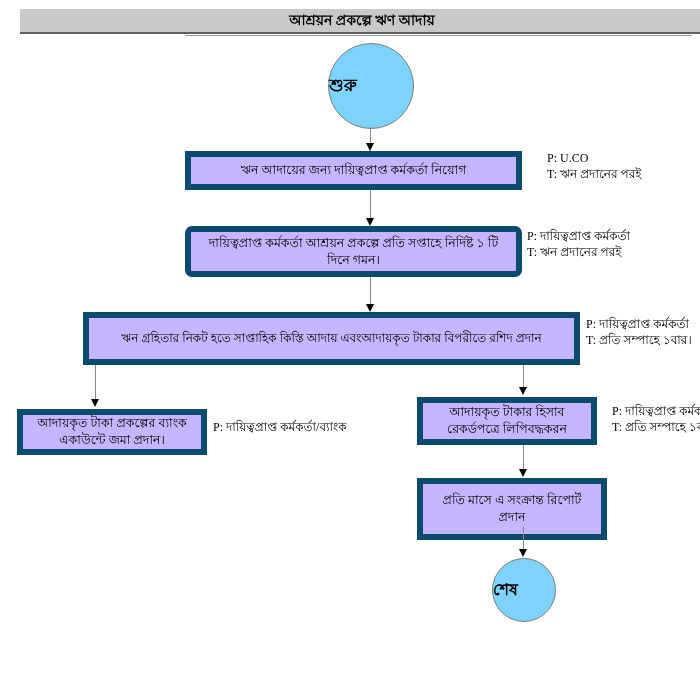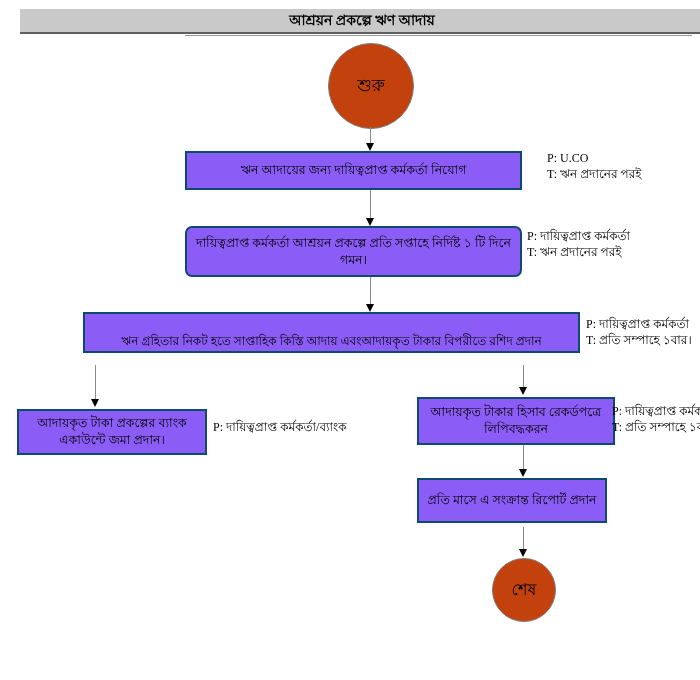--- a/index.html
+++ b/index.html
@@ -19,38 +19,38 @@
     display:flex;align-items:center;justify-content:center;
     font-size:14px;font-weight:bold;
   }
   .subline{
     position:absolute;left:185px;top:35px;width:507px;height:1px;
     background:#9a9a9a;
   }
   
   .circle{
     position:absolute;border:1px solid #7d7d7d;border-radius:50%;
-    background:#c2410c;display:flex;align-items:center;justify-content:center;
-    font-weight:normal;
+    background:#7dd3fc;display:flex;align-items:center;justify-content:flex-start;
+    font-weight:bold;
   }
   .circle.start{left:328px;top:43px;width:84px;height:84px;font-size:17px;}
   .circle.end{left:492px;top:558px;width:62px;height:62px;font-size:16px;}
   
   .box{
-    position:absolute;background:#8b5cf6;border:2px solid #0c4a6e;
+    position:absolute;background:#c4b5fd;border:6px solid #0c4a6e;
     display:flex;align-items:center;justify-content:center;
     text-align:center;font-size:12.5px;line-height:1.35;
     padding:2px 8px;box-sizing:border-box;
   }
   .box1{left:185px;top:151px;width:337px;height:39px;}
   .box2{left:185px;top:226px;width:337px;height:51px;border-radius:7px;}
-  .boxwide{left:83px;top:312px;width:497px;height:41px;font-size:12px;align-items:flex-end;}
+  .boxwide{left:83px;top:312px;width:497px;height:53px;font-size:12px;}
   .boxleft{left:17px;top:409px;width:190px;height:46px;}
-  .boxright{left:417px;top:397px;width:198px;height:48px;}
-  .boxreport{left:417px;top:478px;width:190px;height:45px;}
+  .boxright{left:417px;top:397px;width:180px;height:48px;}
+  .boxreport{left:417px;top:478px;width:190px;height:62px;}
   
   .vline{position:absolute;width:1px;background:#8a8a8a;}
   .arrowhead{
     position:absolute;width:0;height:0;
     border-left:4px solid transparent;border-right:4px solid transparent;
     border-top:8px solid #000;
   }
   
   .side{
     position:absolute;font-size:12px;line-height:16px;white-space:nowrap;

